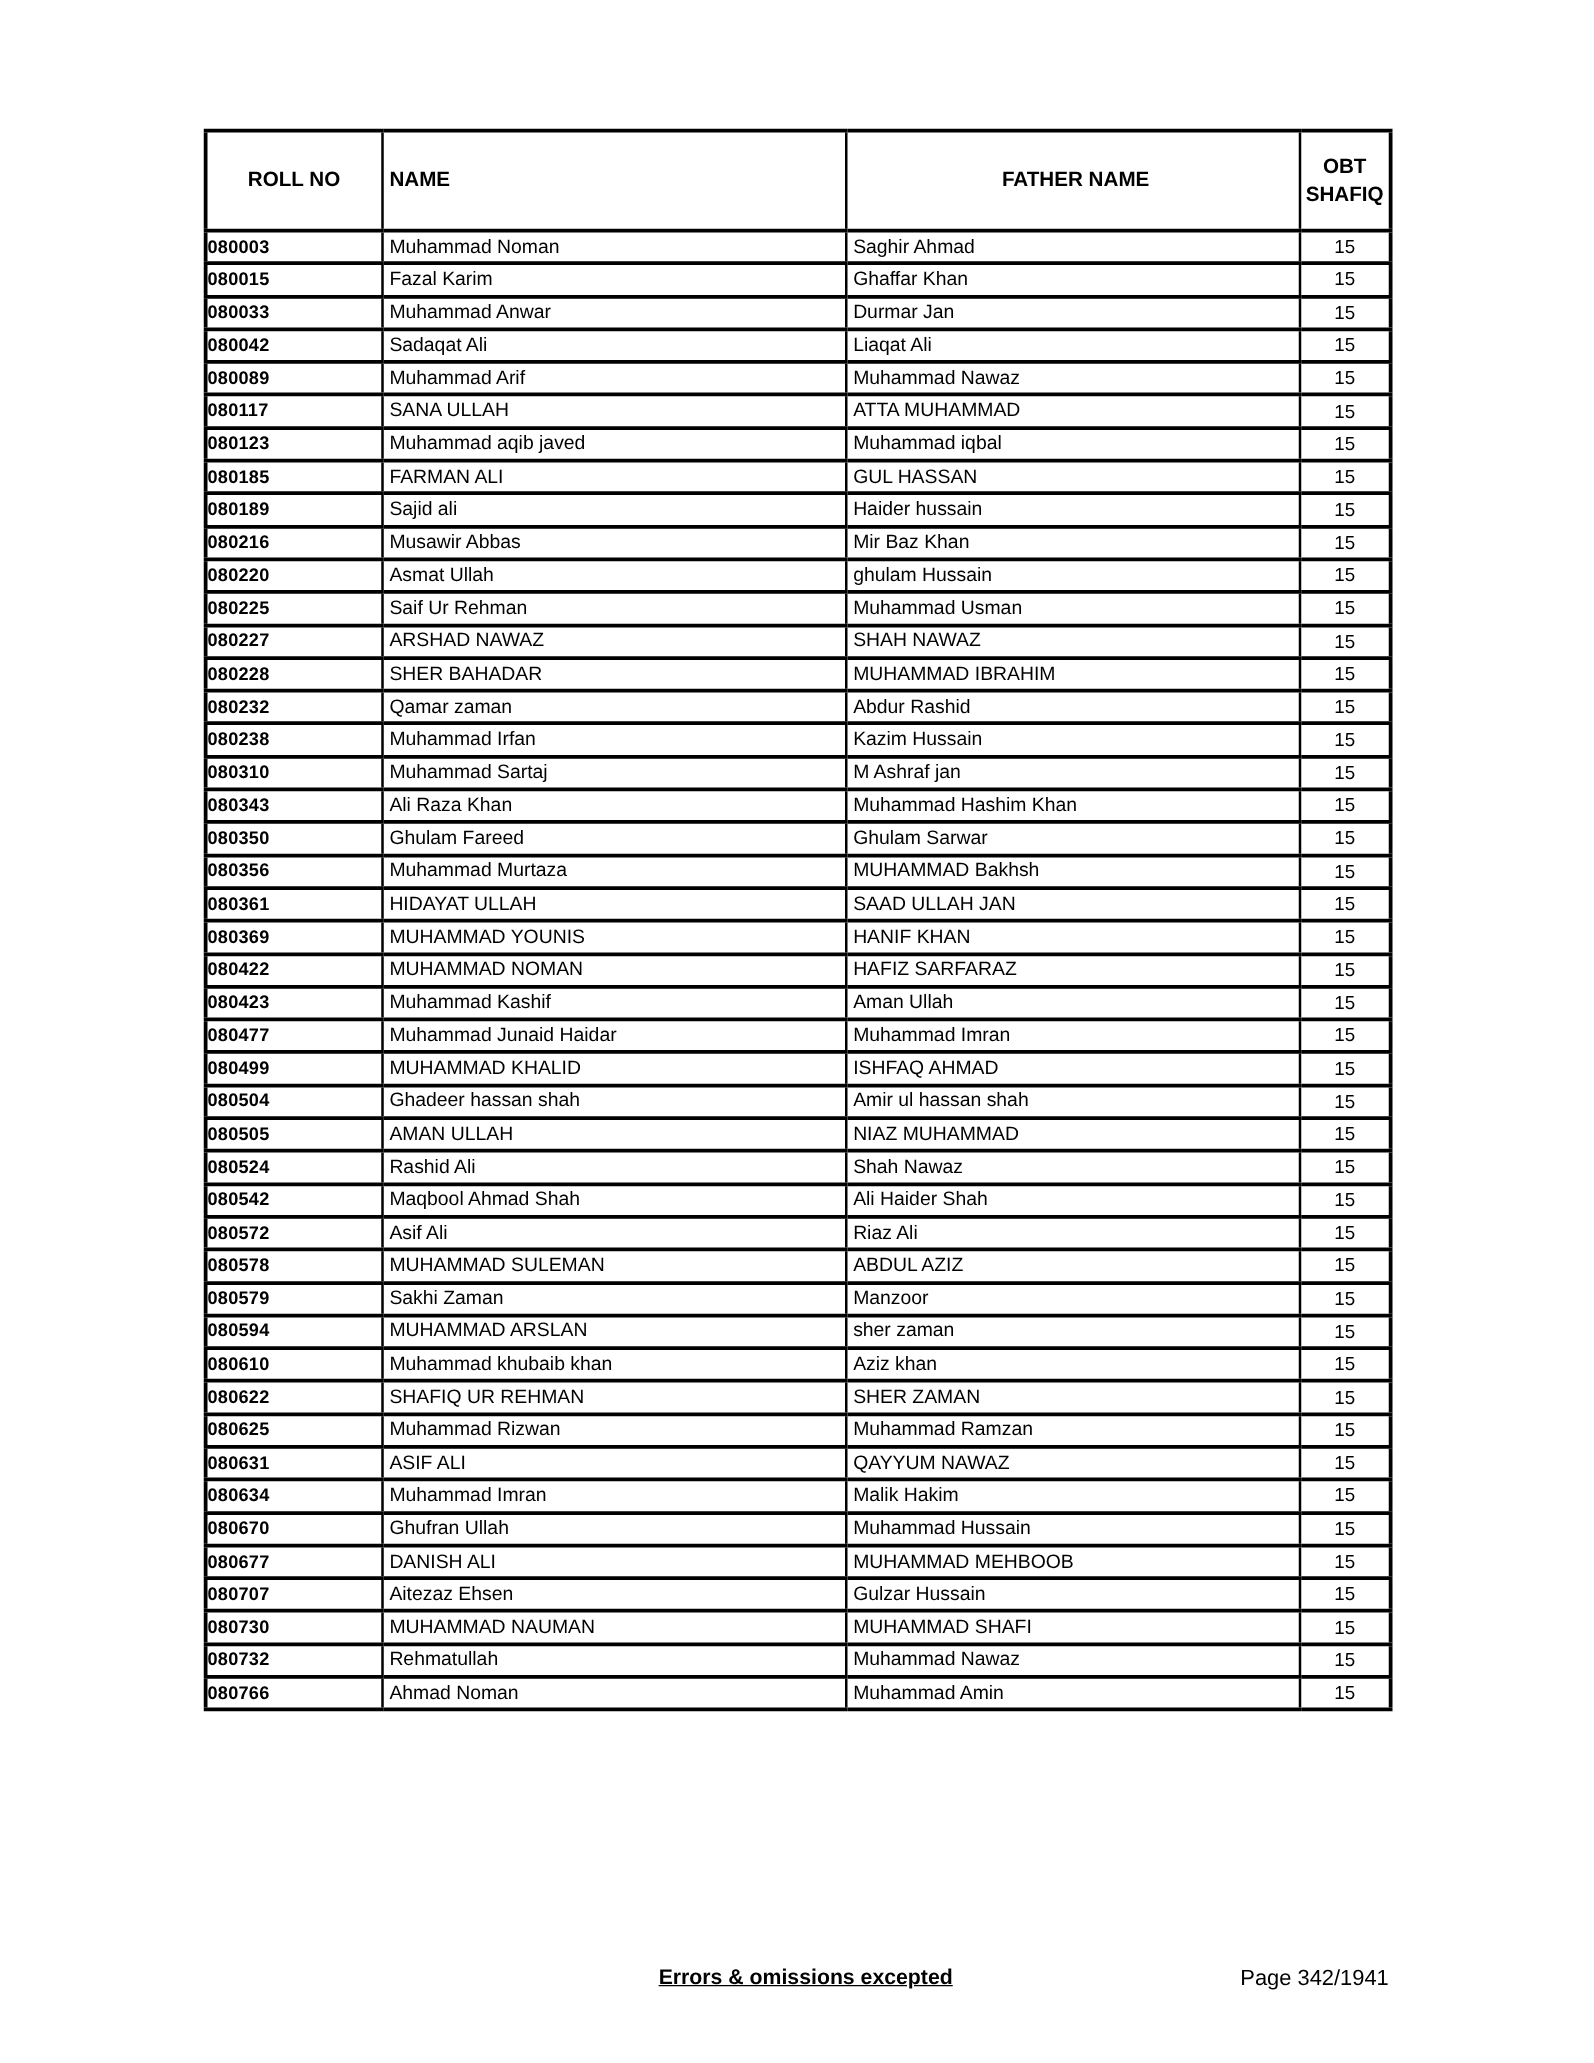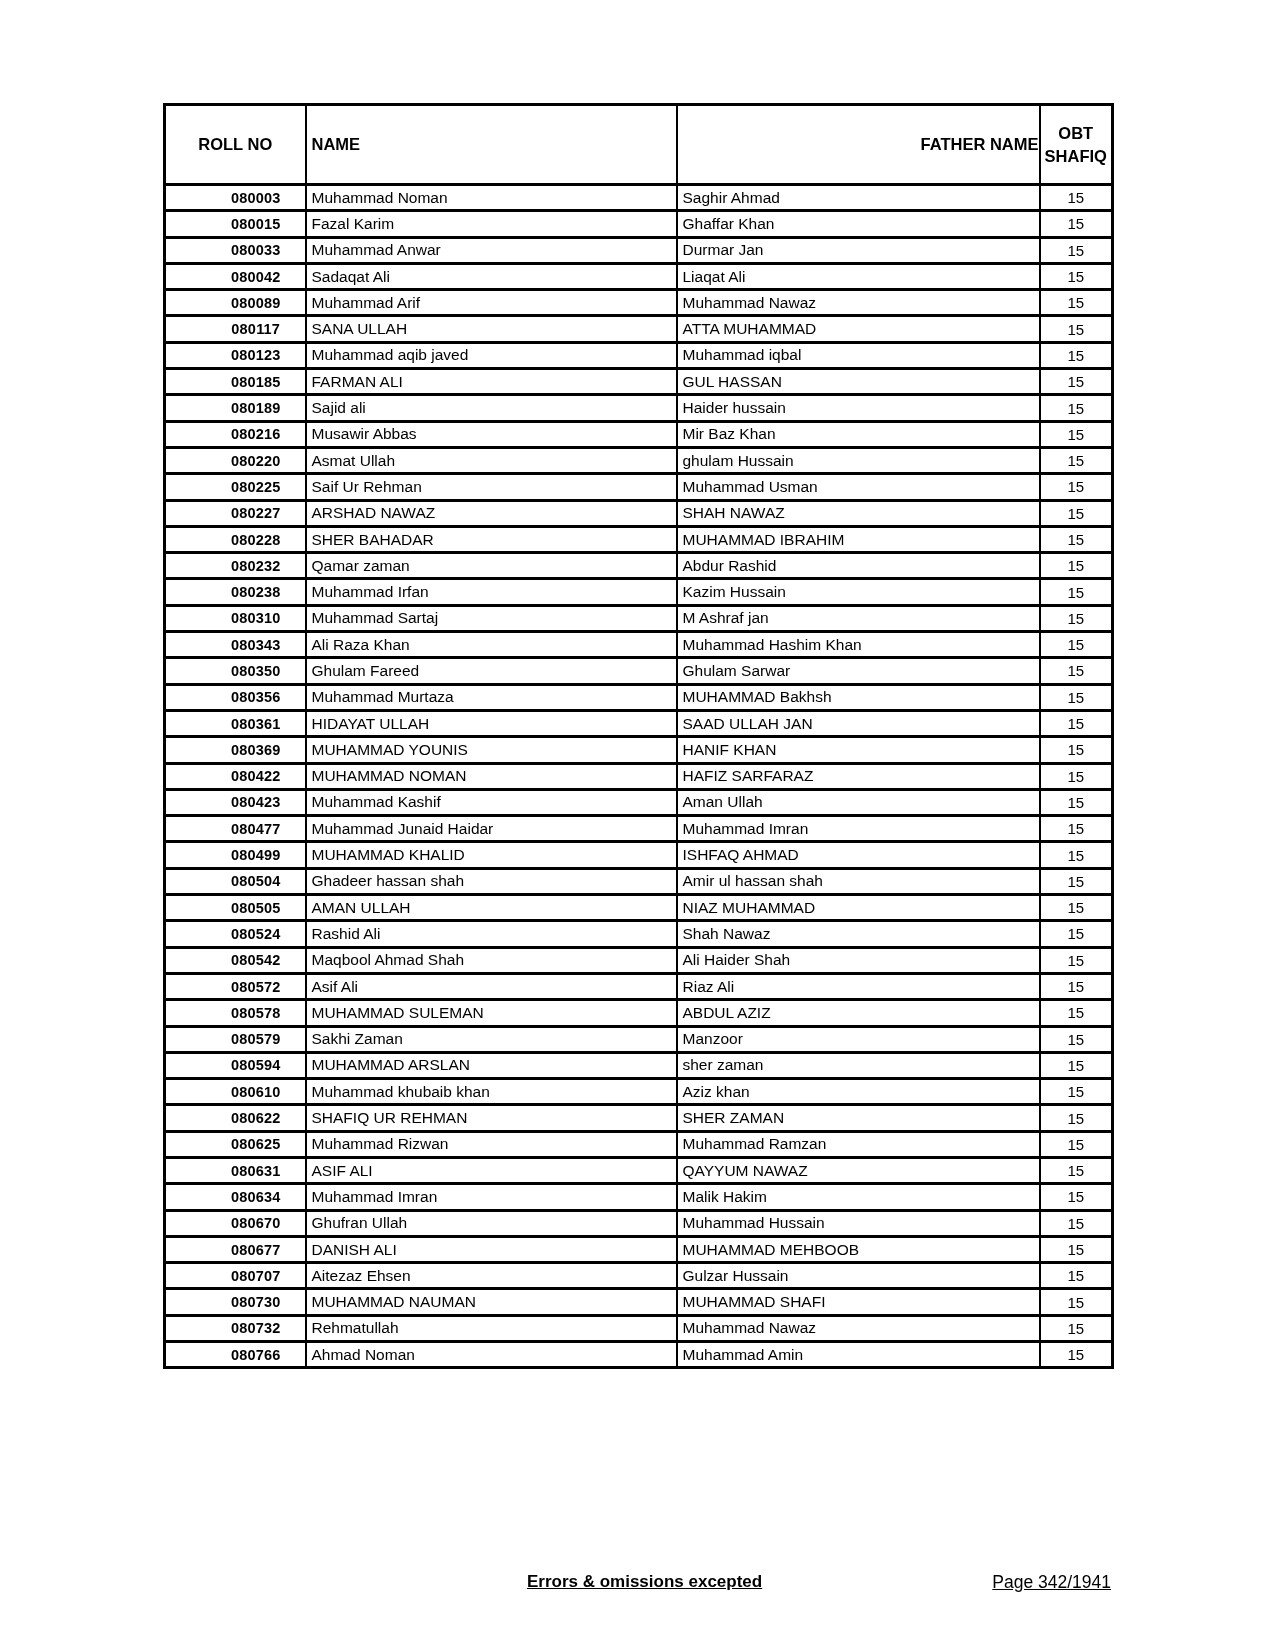--- a/index.html
+++ b/index.html
@@ -41,33 +41,32 @@
     white-space: nowrap;
   }
   .results-table thead th {
     height: 77px;
     font-size: 16.5px;
     font-weight: 700;
     vertical-align: middle;
   }
   th.roll-head   { text-align: center; }
   th.name-head   { text-align: left; padding-left: 5px; }
-  th.father-head { text-align: right; padding-left: 5px; }
+  th.father-head { text-align: center; padding-left: 5px; }
   th.marks-head  { font-size: 15px; line-height: 1.35; }
   .results-table td {
     height: 23.3px;
     font-size: 15.5px;
     vertical-align: middle;
   }
   td.roll-cell {
-    text-align: center;
+    text-align: left;
     font-weight: 700;
     font-size: 14.5px;
     letter-spacing: 0.2px;
-    padding-left: 41px;
   }
   td.name-cell, td.father-cell {
     text-align: left;
     padding-left: 5px;
   }
   td.marks-cell {
     text-align: center;
     font-size: 15px;
   }
   .page-footer-note {
@@ -78,21 +77,20 @@
     font-size: 17px;
     font-weight: 700;
     text-decoration: underline;
   }
   .page-footer-page {
     position: absolute;
     top: 1572px;
     right: 164px;
     font-size: 17.5px;
     font-weight: 400;
-    text-decoration: underline;
   }
 </style>
 </head>
 <body>
 
 <div class="results-table-wrap">
   <table class="results-table">
     <colgroup>
       <col class="col-roll">
       <col class="col-name">

